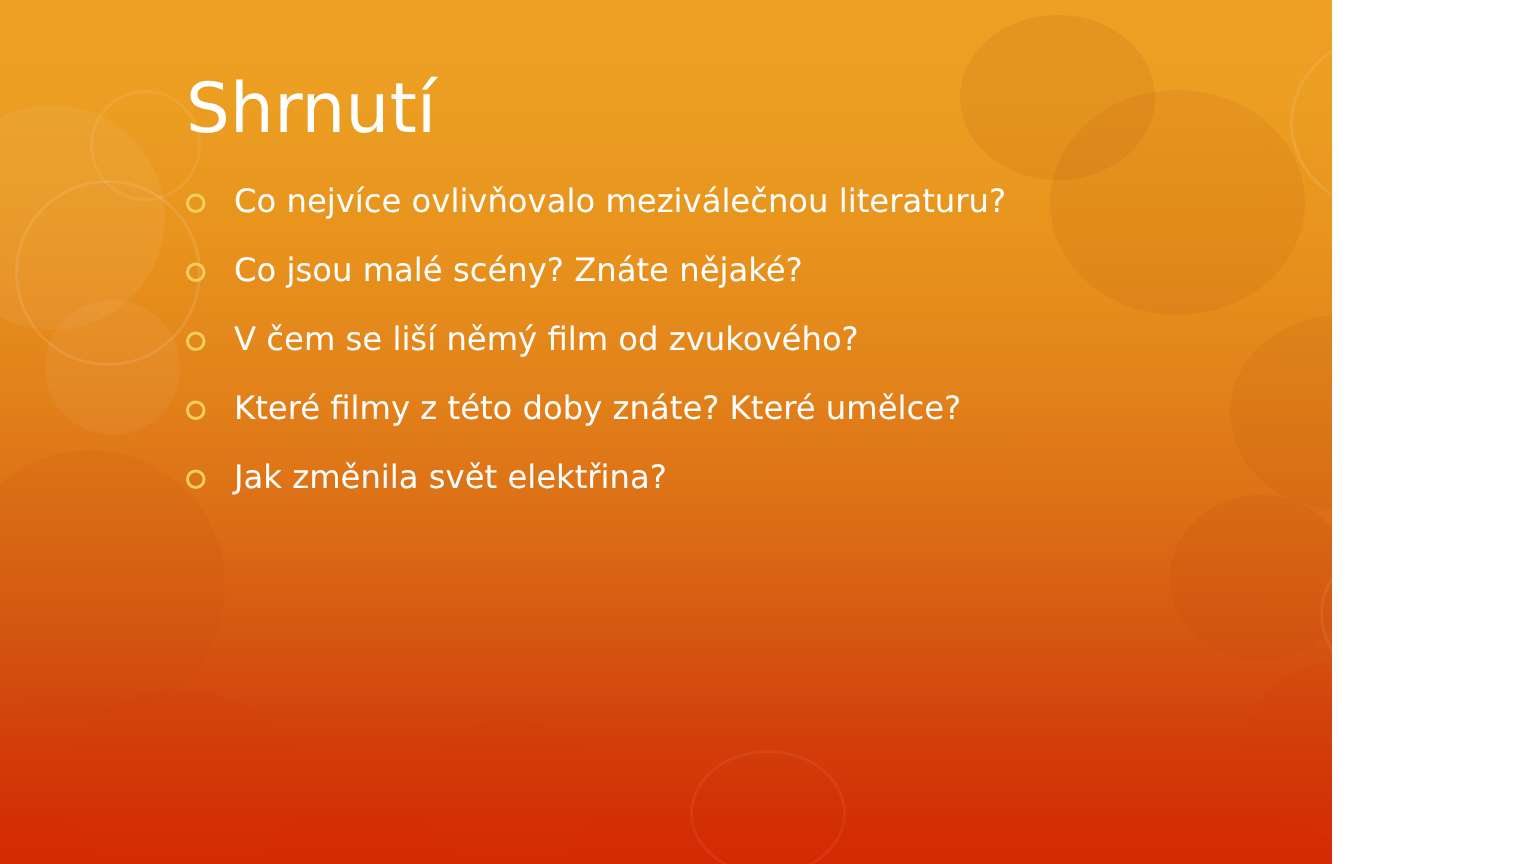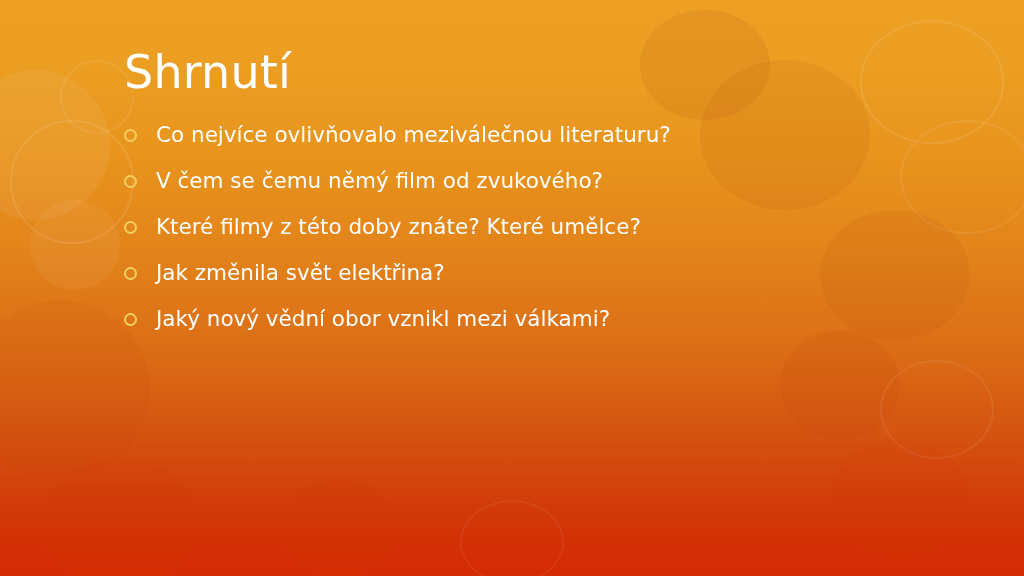--- a/index.html
+++ b/index.html
@@ -8,21 +8,21 @@
   }
   body {
     width: 1024px;
     height: 576px;
     overflow: hidden;
     font-family: "DejaVu Sans", sans-serif;
   }
 
   .slide {
     position: relative;
-    width: 1024px;
+    width: 888px;
     height: 576px;
     overflow: hidden;
     background: linear-gradient(to bottom,
         #eda024 0%,
         #eb9e22 12%,
         #e8931d 28%,
         #e2821a 45%,
         #dc6e16 60%,
         #d55611 74%,
         #d23e0a 86%,
@@ -112,29 +112,29 @@
 
   <h1 class="title">Shrnutí</h1>
 
   <ul class="bullets">
     <li class="bullet">
       <span class="bullet-marker"></span>
       <span class="bullet-text">Co nejvíce ovlivňovalo meziválečnou literaturu?</span>
     </li>
     <li class="bullet">
       <span class="bullet-marker"></span>
-      <span class="bullet-text">V čem se čemu němý film od zvukového?</span>
+      <span class="bullet-text">Co jsou malé scény? Znáte nějaké?</span>
+    </li>
+    <li class="bullet">
+      <span class="bullet-marker"></span>
+      <span class="bullet-text">V čem se liší němý film od zvukového?</span>
     </li>
     <li class="bullet">
       <span class="bullet-marker"></span>
       <span class="bullet-text">Které filmy z této doby znáte? Které umělce?</span>
     </li>
     <li class="bullet">
       <span class="bullet-marker"></span>
       <span class="bullet-text">Jak změnila svět elektřina?</span>
     </li>
-    <li class="bullet">
-      <span class="bullet-marker"></span>
-      <span class="bullet-text">Jaký nový vědní obor vznikl mezi válkami?</span>
-    </li>
   </ul>
 
 </div>
 
 </body></html>

